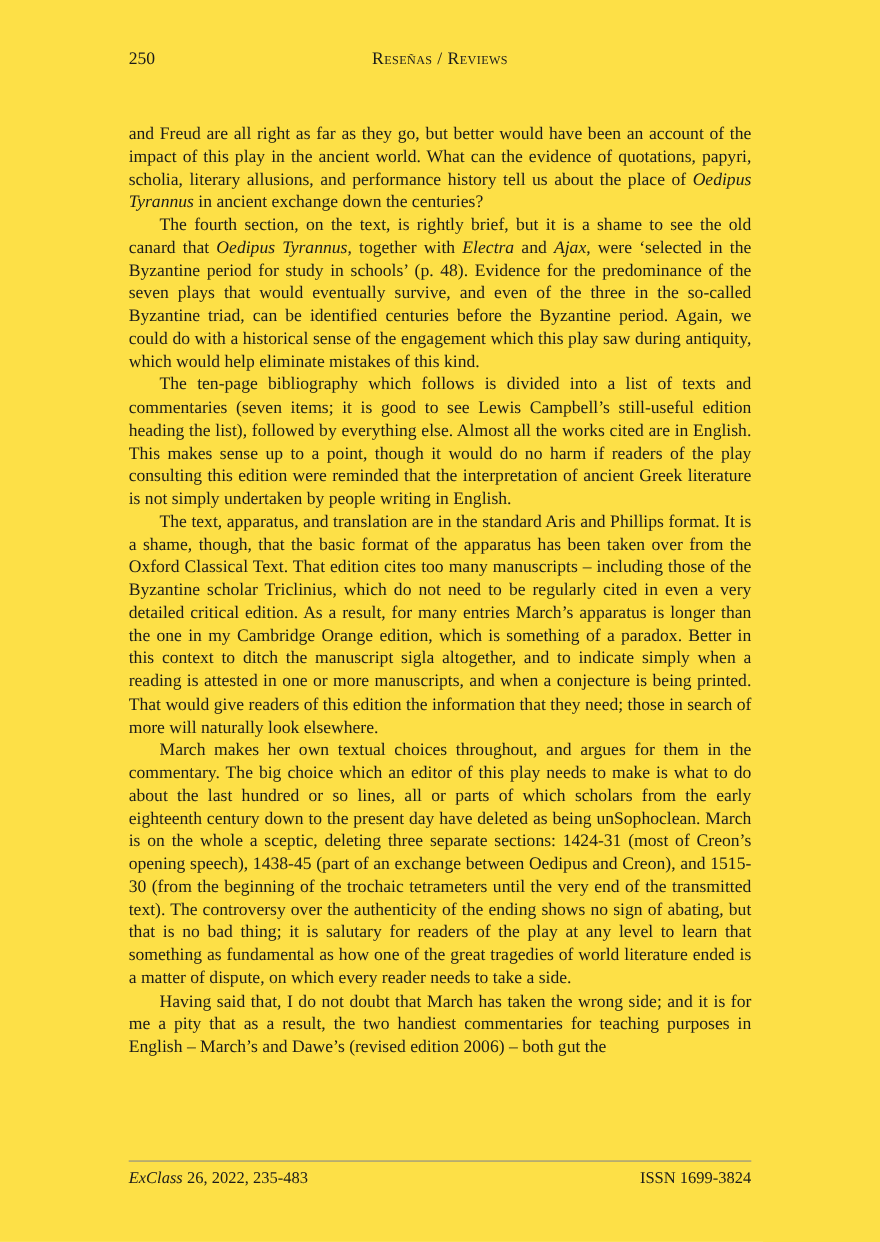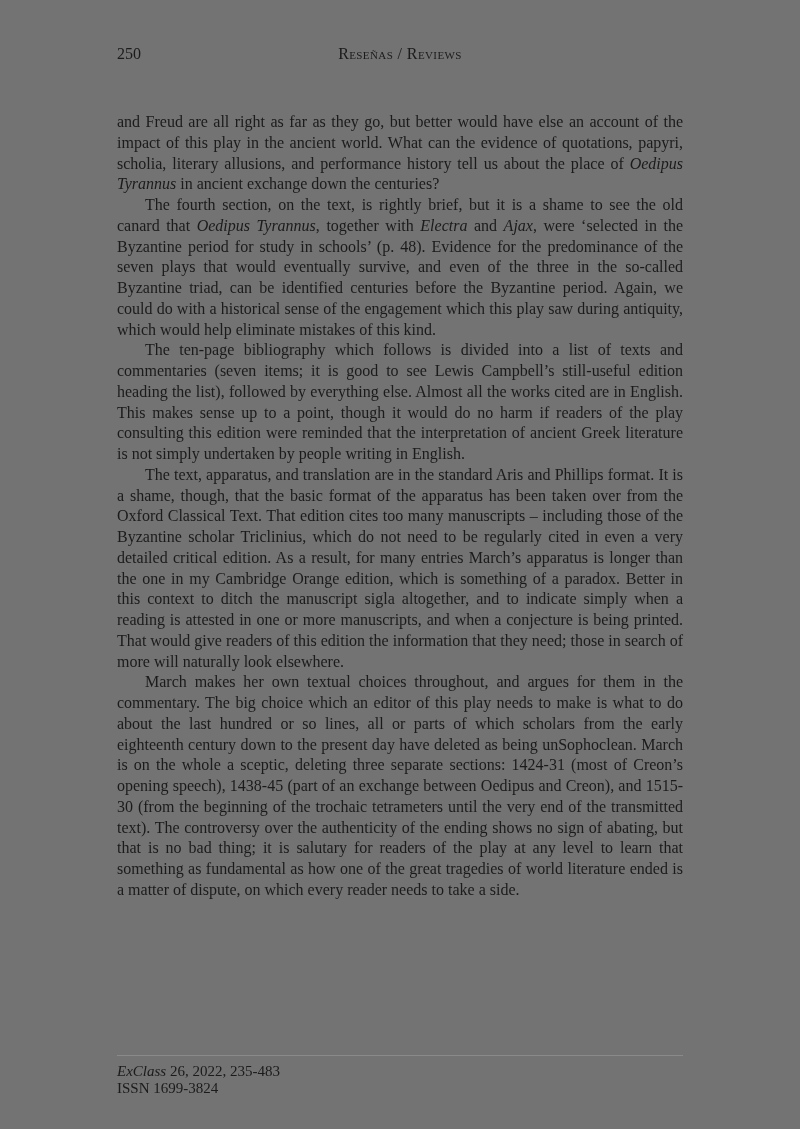--- a/index.html
+++ b/index.html
@@ -4,21 +4,21 @@
 <style>
   html, body {
     margin: 0;
     padding: 0;
     background: #ffffff;
   }
   .page {
     position: relative;
     width: 800px;
     height: 1129px;
-    background: #737373;
+    background: #fde047;
     font-family: "Liberation Serif", "DejaVu Serif", serif;
     color: #1b1b1b;
     overflow: hidden;
   }
   .page-header {
     position: absolute;
     top: 45px;
     left: 117px;
     width: 566px;
     height: 22px;
@@ -65,42 +65,42 @@
   .footer-rule {
     border-top: 1px solid #8a8a8a;
     width: 100%;
     height: 0;
     margin-bottom: 7px;
   }
   .footer-row {
     display: flex;
     justify-content: space-between;
     align-items: baseline;
-    flex-direction: column;
   }
   .journal-name {
     font-style: italic;
   }
 </style>
 </head>
 <body>
 
 <div class="page">
 
   <header class="page-header">
     <span class="page-number">250</span>
     <span class="running-title">Reseñas / Reviews</span>
   </header>
 
   <main class="body-text" id="body-text">
-      <p class=""><span>and Freud are all right as far as they go, but better would have else an account of the impact of this play in the ancient world. What can the evidence of quotations, papyri, scholia, literary allusions, and performance history tell us about the place of </span><em>Oedipus Tyrannus</em><span> in ancient exchange down the centuries?</span></p>
+      <p class=""><span>and Freud are all right as far as they go, but better would have been an account of the impact of this play in the ancient world. What can the evidence of quotations, papyri, scholia, literary allusions, and performance history tell us about the place of </span><em>Oedipus Tyrannus</em><span> in ancient exchange down the centuries?</span></p>
       <p class="indent"><span>The fourth section, on the text, is rightly brief, but it is a shame to see the old canard that </span><em>Oedipus Tyrannus</em><span>, together with </span><em>Electra</em><span> and </span><em>Ajax</em><span>, were ‘selected in the Byzantine period for study in schools’ (p. 48). Evidence for the predominance of the seven plays that would eventually survive, and even of the three in the so-called Byzantine triad, can be identified centuries before the Byzantine period. Again, we could do with a historical sense of the engagement which this play saw during antiquity, which would help eliminate mistakes of this kind.</span></p>
       <p class="indent"><span>The ten-page bibliography which follows is divided into a list of texts and commentaries (seven items; it is good to see Lewis Campbell’s still-useful edition heading the list), followed by everything else. Almost all the works cited are in English. This makes sense up to a point, though it would do no harm if readers of the play consulting this edition were reminded that the interpretation of ancient Greek literature is not simply undertaken by people writing in English.</span></p>
       <p class="indent"><span>The text, apparatus, and translation are in the standard Aris and Phillips format. It is a shame, though, that the basic format of the apparatus has been taken over from the Oxford Classical Text. That edition cites too many manuscripts – including those of the Byzantine scholar Triclinius, which do not need to be regularly cited in even a very detailed critical edition. As a result, for many entries March’s apparatus is longer than the one in my Cambridge Orange edition, which is something of a paradox. Better in this context to ditch the manuscript sigla altogether, and to indicate simply when a reading is attested in one or more manuscripts, and when a conjecture is being printed. That would give readers of this edition the information that they need; those in search of more will naturally look elsewhere.</span></p>
       <p class="indent"><span>March makes her own textual choices throughout, and argues for them in the commentary. The big choice which an editor of this play needs to make is what to do about the last hundred or so lines, all or parts of which scholars from the early eighteenth century down to the present day have deleted as being unSophoclean. March is on the whole a sceptic, deleting three separate sections: 1424-31 (most of Creon’s opening speech), 1438-45 (part of an exchange between Oedipus and Creon), and 1515-30 (from the beginning of the trochaic tetrameters until the very end of the transmitted text). The controversy over the authenticity of the ending shows no sign of abating, but that is no bad thing; it is salutary for readers of the play at any level to learn that something as fundamental as how one of the great tragedies of world literature ended is a matter of dispute, on which every reader needs to take a side.</span></p>
+      <p class="indent"><span>Having said that, I do not doubt that March has taken the wrong side; and it is for me a pity that as a result, the two handiest commentaries for teaching purposes in English – March’s and Dawe’s (revised edition 2006) – both gut the</span></p>
     </main>
 
   <footer class="page-footer">
     <div class="footer-rule"></div>
     <div class="footer-row">
       <span class="footer-left"><span class="journal-name">ExClass</span><span> 26, 2022, 235-483</span></span>
       <span class="footer-right">ISSN 1699-3824</span>
     </div>
   </footer>
 

